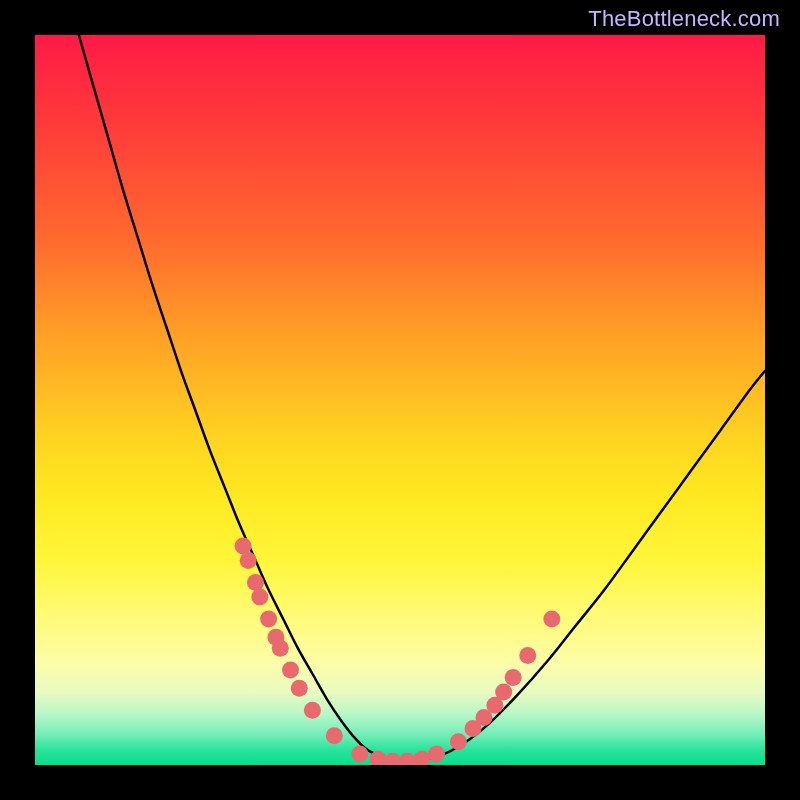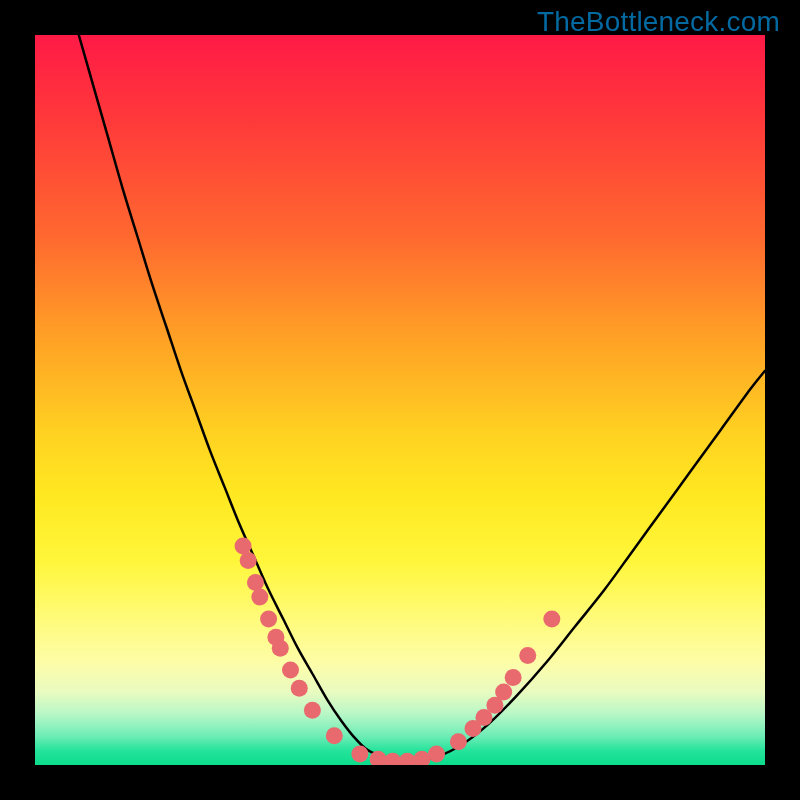--- a/index.html
+++ b/index.html
@@ -40,22 +40,22 @@
       #b8f7c7 93%,
       #6fedb6 96%,
       #26e39b 98%,
       #0bdc8c 100%
     );
   }
   .watermark {
     position: absolute;
     top: 6px;
     right: 20px;
-    color: #0369a1;
-    font-size: 28px;
+    color: #c4b5fd;
+    font-size: 22px;
     font-weight: 400;
     letter-spacing: 0.2px;
   }
   svg.curve {
     position: absolute;
     top: 0;
     left: 0;
     width: 730px;
     height: 730px;
   }

